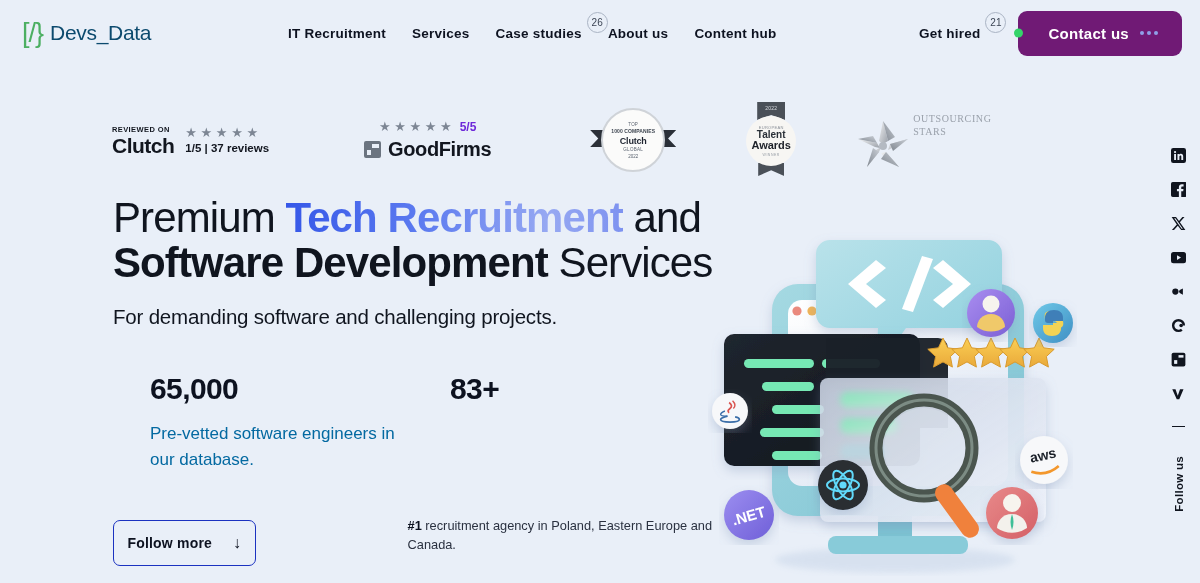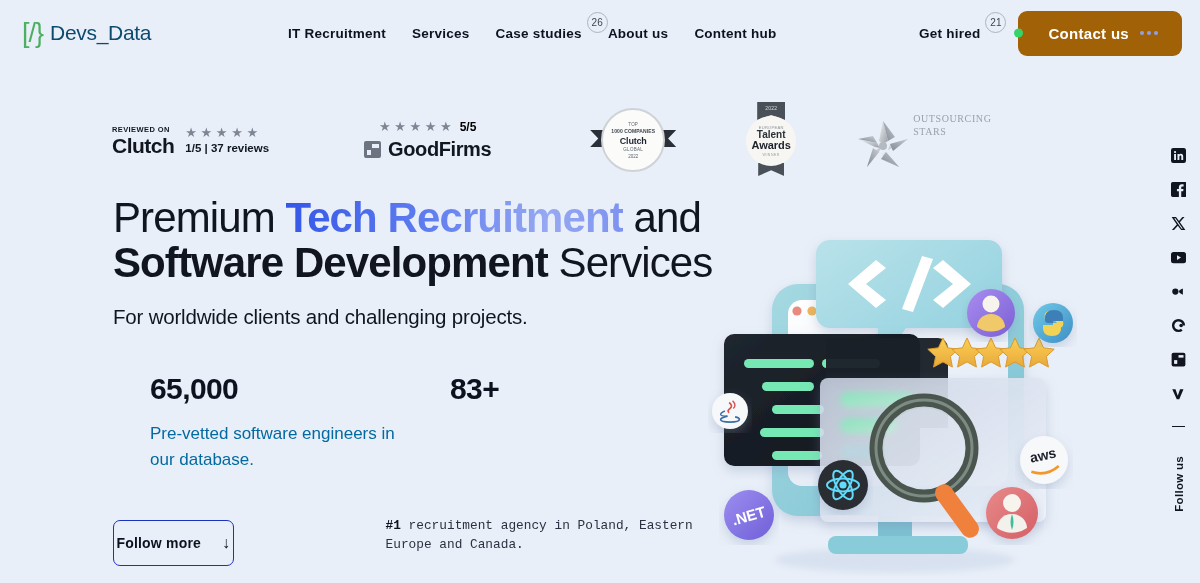--- a/index.html
+++ b/index.html
@@ -91,21 +91,21 @@
   .get-hired {
     position: relative;
     font-size: 13.5px;
     font-weight: 700;
     color: #0d1220;
     letter-spacing: 0.25px;
     cursor: pointer;
   }
   .contact-btn {
     position: relative;
-    background: #a16207;
+    background: #701a75;
     color: #fff;
     border: none;
     border-radius: 9px;
     height: 45px;
     padding: 0 24px 0 30px;
     font-size: 15px;
     font-weight: 700;
     letter-spacing: 0.3px;
     cursor: pointer;
     display: flex;
@@ -163,21 +163,21 @@
   .stars { display: flex; gap: 4px; font-size: 13px; color: #7d8694; line-height: 1; }
   .rating-line { font-size: 11.5px; font-weight: 700; color: #12161f; }
 
   .goodfirms-badge {
     margin-left: 95px;
     display: flex;
     flex-direction: column;
     gap: 4px;
   }
   .gf-stars-row { display: flex; align-items: center; gap: 8px; }
-  .gf-score { font-size: 12px; font-weight: 700; color: #000000; }
+  .gf-score { font-size: 12px; font-weight: 700; color: #6d28d9; }
   .gf-name-row { display: flex; align-items: center; gap: 7px; }
   .gf-mark {
     width: 17px; height: 17px;
     background: #6b7480;
     border-radius: 2px;
     position: relative;
   }
   .gf-mark::after {
     content: "";
     position: absolute;
@@ -372,21 +372,20 @@
     letter-spacing: 0.2px;
   }
   .learn-arrow { font-size: 16px; color: #0d1220; line-height: 1; }
   .agency-note {
     margin-left: 152px;
     margin-top: -3px;
     font-size: 12.8px;
     color: #2a3140;
     line-height: 1.45;
     font-weight: 400;
-    font-family: Liberation Mono, monospace;
   }
   .agency-note b { color: #0d1220; font-weight: 700; }
 
   
   .social-rail {
     position: absolute;
     right: 14px;
     top: 148px;
     display: flex;
     flex-direction: column;
@@ -558,21 +557,21 @@
   </div>
 </div>
 
 <div class="hero">
 
   <h1 class="headline">
     <span>Premium </span><span class="grad">Tech Recruitment</span><span> and</span><br>
     <span class="bold">Software Development</span><span> Services</span>
   </h1>
 
-  <p class="subhead">For worldwide clients and challenging projects.</p>
+  <p class="subhead">For demanding software and challenging projects.</p>
 
   <div class="stats">
     <div class="stat">
       <div class="stat-num">65,000</div>
       <div class="stat-desc">Pre-vetted software engineers in our database.</div>
     </div>
     <div class="stat">
       <div class="stat-num">83+</div>
     </div>
   </div>

